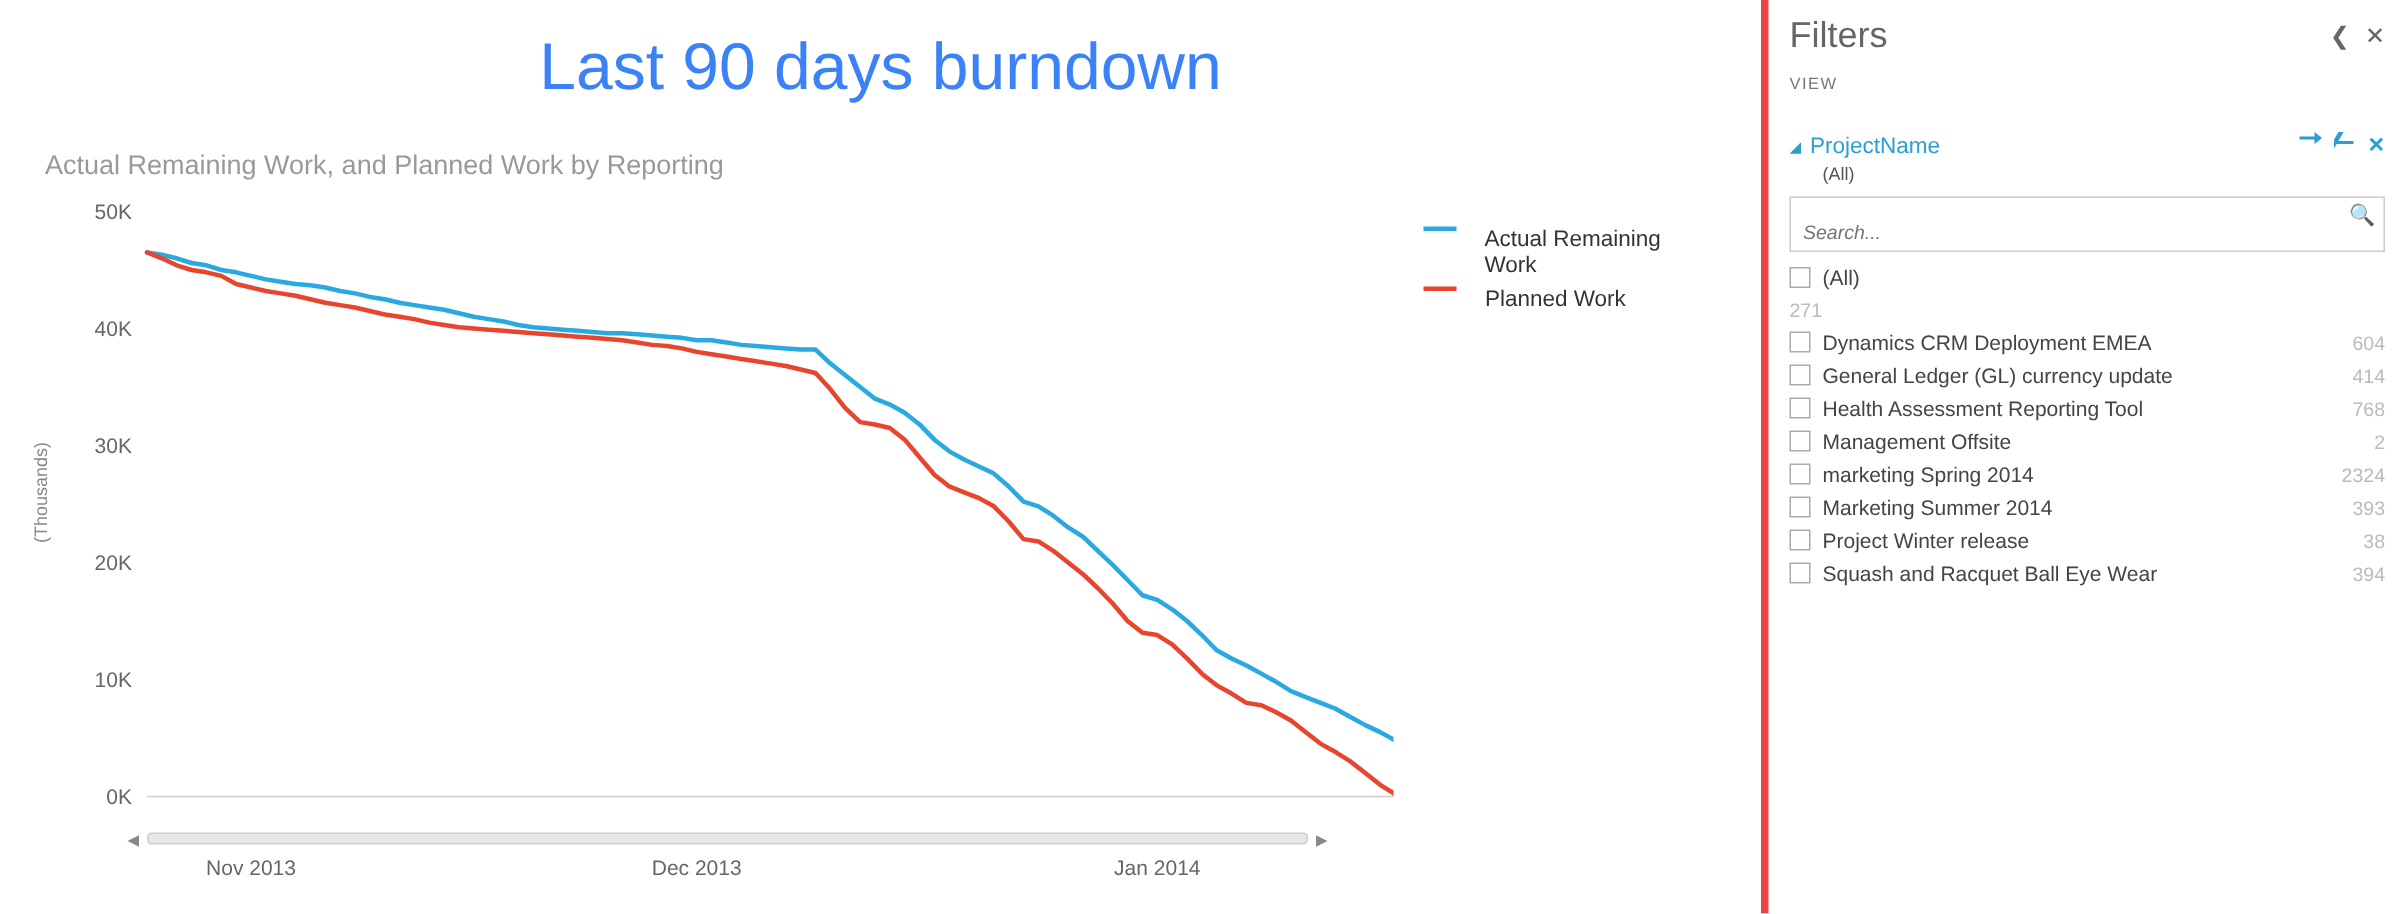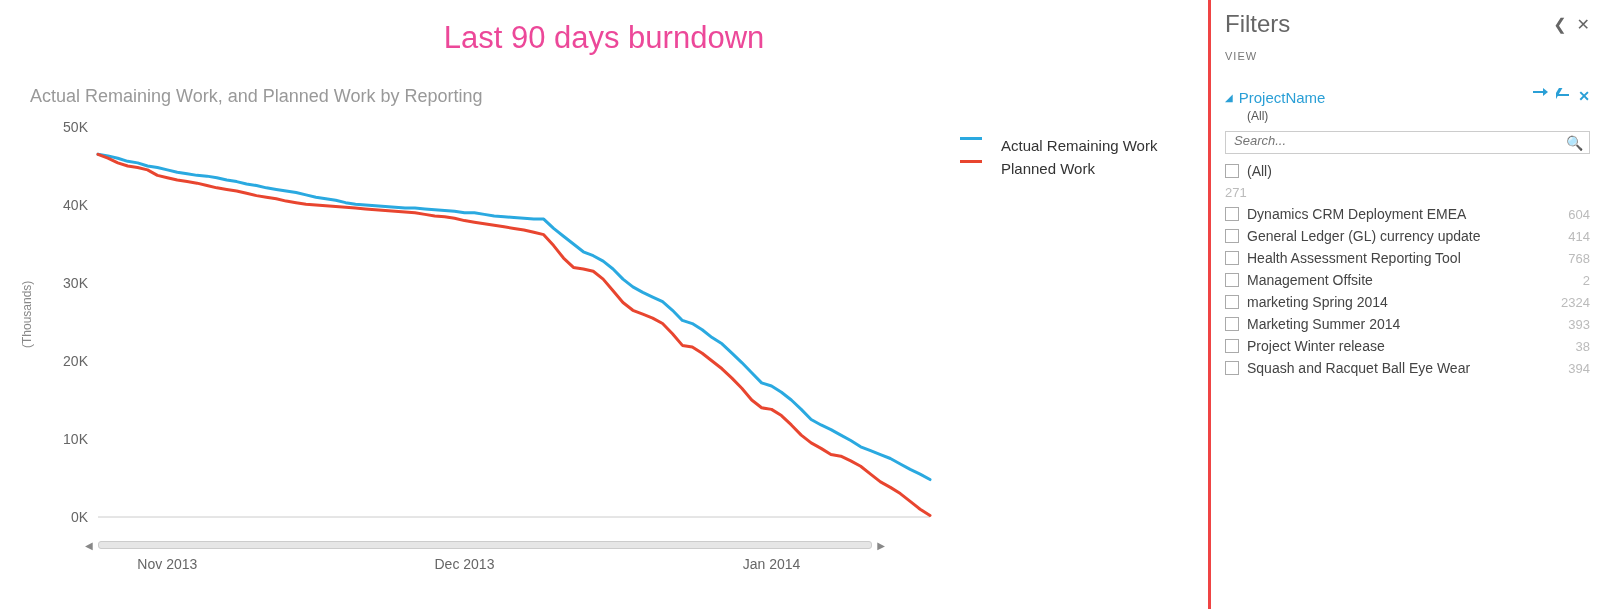--- a/index.html
+++ b/index.html
@@ -13,23 +13,23 @@
     height: 609px;
     overflow: hidden;
   }
   .main {
     flex: 1;
     padding: 10px 30px 10px 30px;
     position: relative;
   }
   .title {
     text-align: center;
-    font-size: 31px;
+    font-size: 44px;
     font-weight: 300;
-    color: #ec4899;
+    color: #3b82f6;
     margin: 10px 0 30px 0;
     font-family: "Segoe UI Light", "Segoe UI", Arial, sans-serif;
   }
   .subtitle {
     font-size: 18px;
     font-weight: 400;
     color: #999;
     margin-bottom: 10px;
   }
   .chart-wrap {
@@ -81,22 +81,22 @@
   .scrollbar-arrow {
     position: absolute;
     top: -2px;
     font-size: 10px;
     color: #888;
     cursor: pointer;
   }
 
   
   .filters-panel {
-    width: 396px;
-    border-left: 3px solid #ef4444;
+    width: 430px;
+    border-left: 5px solid #ef4444;
     padding: 10px 14px;
     font-size: 14px;
     color: #444;
     position: relative;
   }
   .filters-header {
     display: flex;
     align-items: center;
     justify-content: space-between;
     margin-bottom: 12px;
@@ -127,21 +127,21 @@
   .field-name .tri { font-size:10px; }
   .field-icons { display:flex; gap:8px; color:#2a9fd6; }
   .field-icons svg, .field-icons span { cursor:pointer; }
   .all-label {
     font-size: 12px; color:#555; margin-left:22px; margin-bottom:8px;
   }
   .search-box {
     position:relative; margin-bottom:6px;
   }
   .search-box input {
-    width:100%; padding:1px 26px 5px 8px;
+    width:100%; padding:15px 26px 5px 8px;
     border:1px solid #ccc; font-style:italic; color:#0f172a;
     font-size:13px;
   }
   .search-box .mag {
     position:absolute; right:6px; top:4px; color:#2a9fd6; font-size:14px;
   }
   .filter-list { margin-top:4px; }
   .filter-item {
     display:flex; align-items:center; justify-content:space-between;
     padding: 3px 0;

